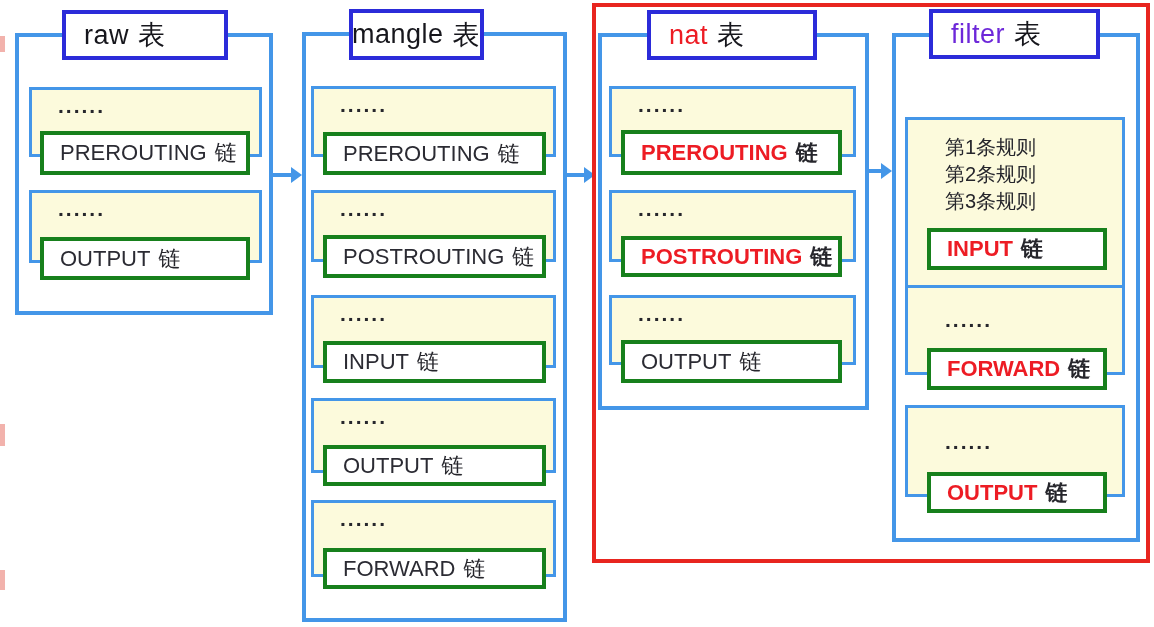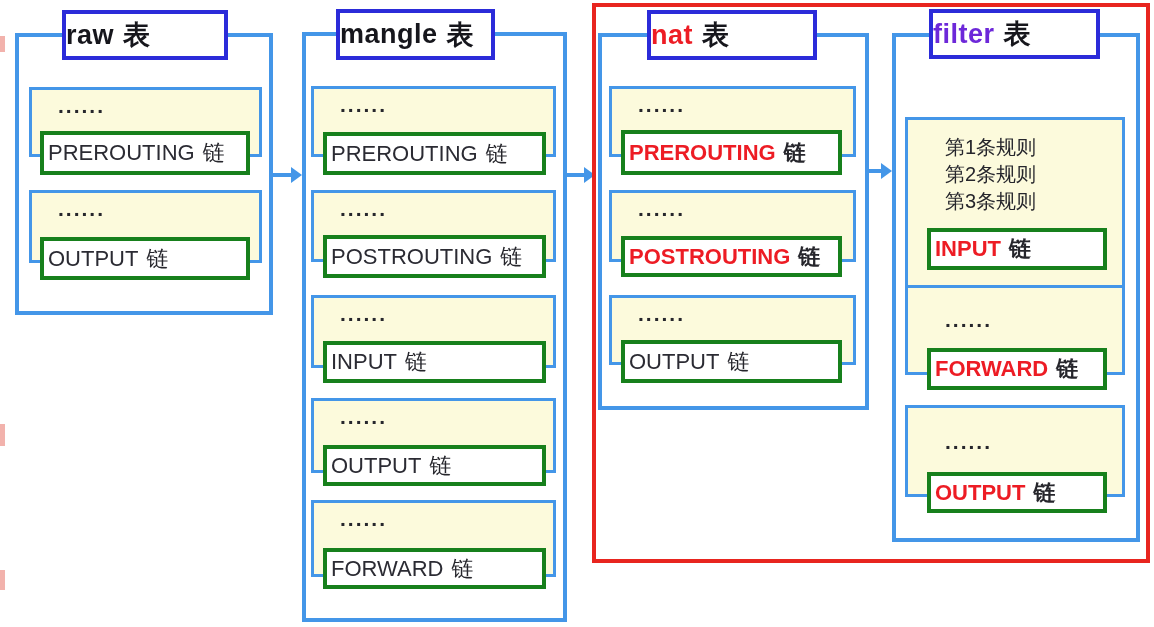--- a/index.html
+++ b/index.html
@@ -9,41 +9,41 @@
   }
   .canvas *{box-sizing:border-box;}
 
   
   .table-box{
     position:absolute;border:4px solid #4496e8;background:#ffffff;
   }
   
   .title-box{
     position:absolute;border:4px solid #2b2bd9;background:#ffffff;z-index:6;
-    display:flex;align-items:center;
-    font-size:27px;font-weight:700;letter-spacing:0.5px;white-space:nowrap;
+    display:flex;align-items:center;padding-left:18px;
+    font-size:27px;font-weight:400;letter-spacing:0.5px;white-space:nowrap;
   }
   .title-suffix{margin-left:9px;color:#16161c;}
   
   .cream{
     position:absolute;border:3px solid #4496e8;background:#fcfadc;z-index:2;
   }
   .dots{
     position:absolute;left:26px;top:2px;font-size:21px;font-weight:700;
     letter-spacing:2px;color:#26262c;line-height:28px;white-space:nowrap;
   }
   .cream.wide-indent .dots{left:37px;}
   .rules{
     position:absolute;left:37px;top:14px;font-size:20px;line-height:27px;color:#26262c;
     white-space:nowrap;
   }
   
   .chainbox{
     position:absolute;border:4px solid #17801c;background:#ffffff;z-index:4;
-    display:flex;align-items:center;padding-left:4px;
+    display:flex;align-items:center;padding-left:16px;
     font-size:22px;white-space:nowrap;
   }
   .chain-suffix{margin-left:8px;color:#26262c;}
   
   .arrow{position:absolute;display:flex;align-items:center;height:16px;z-index:3;}
   .arrow-line{flex:1;height:4px;background:#4496e8;}
   .arrow-head{
     width:0;height:0;border-left:11px solid #4496e8;
     border-top:8px solid transparent;border-bottom:8px solid transparent;
   }
@@ -80,21 +80,21 @@
 
   <div class="cream" style="left:29px;top:190px;width:233px;height:73px;">
     <div class="dots">......</div>
   </div>
   <div class="chainbox" style="left: 40px; top: 237px; width: 210px; height: 43px; font-weight: 400;">
     <span style="color: rgb(43, 43, 51);">OUTPUT</span>
     <span class="chain-suffix">链</span>
   </div>
 
   <div class="table-box" style="left:302px;top:32px;width:265px;height:590px;"></div>
-  <div class="title-box" style="left:336px;top:9px;width:159px;height:51px;">
+  <div class="title-box" style="left:349px;top:9px;width:135px;height:51px;justify-content:flex-end;">
     <span style="color: rgb(22, 22, 28);">mangle</span>
     <span class="title-suffix">表</span>
   </div>
 
   <div class="cream" style="left:311px;top:86px;width:245px;height:71px;">
     <div class="dots">......</div>
   </div>
   <div class="chainbox" style="left: 323px; top: 132px; width: 223px; height: 43px; font-weight: 400;">
     <span style="color: rgb(43, 43, 51);">PREROUTING</span>
     <span class="chain-suffix">链</span>

